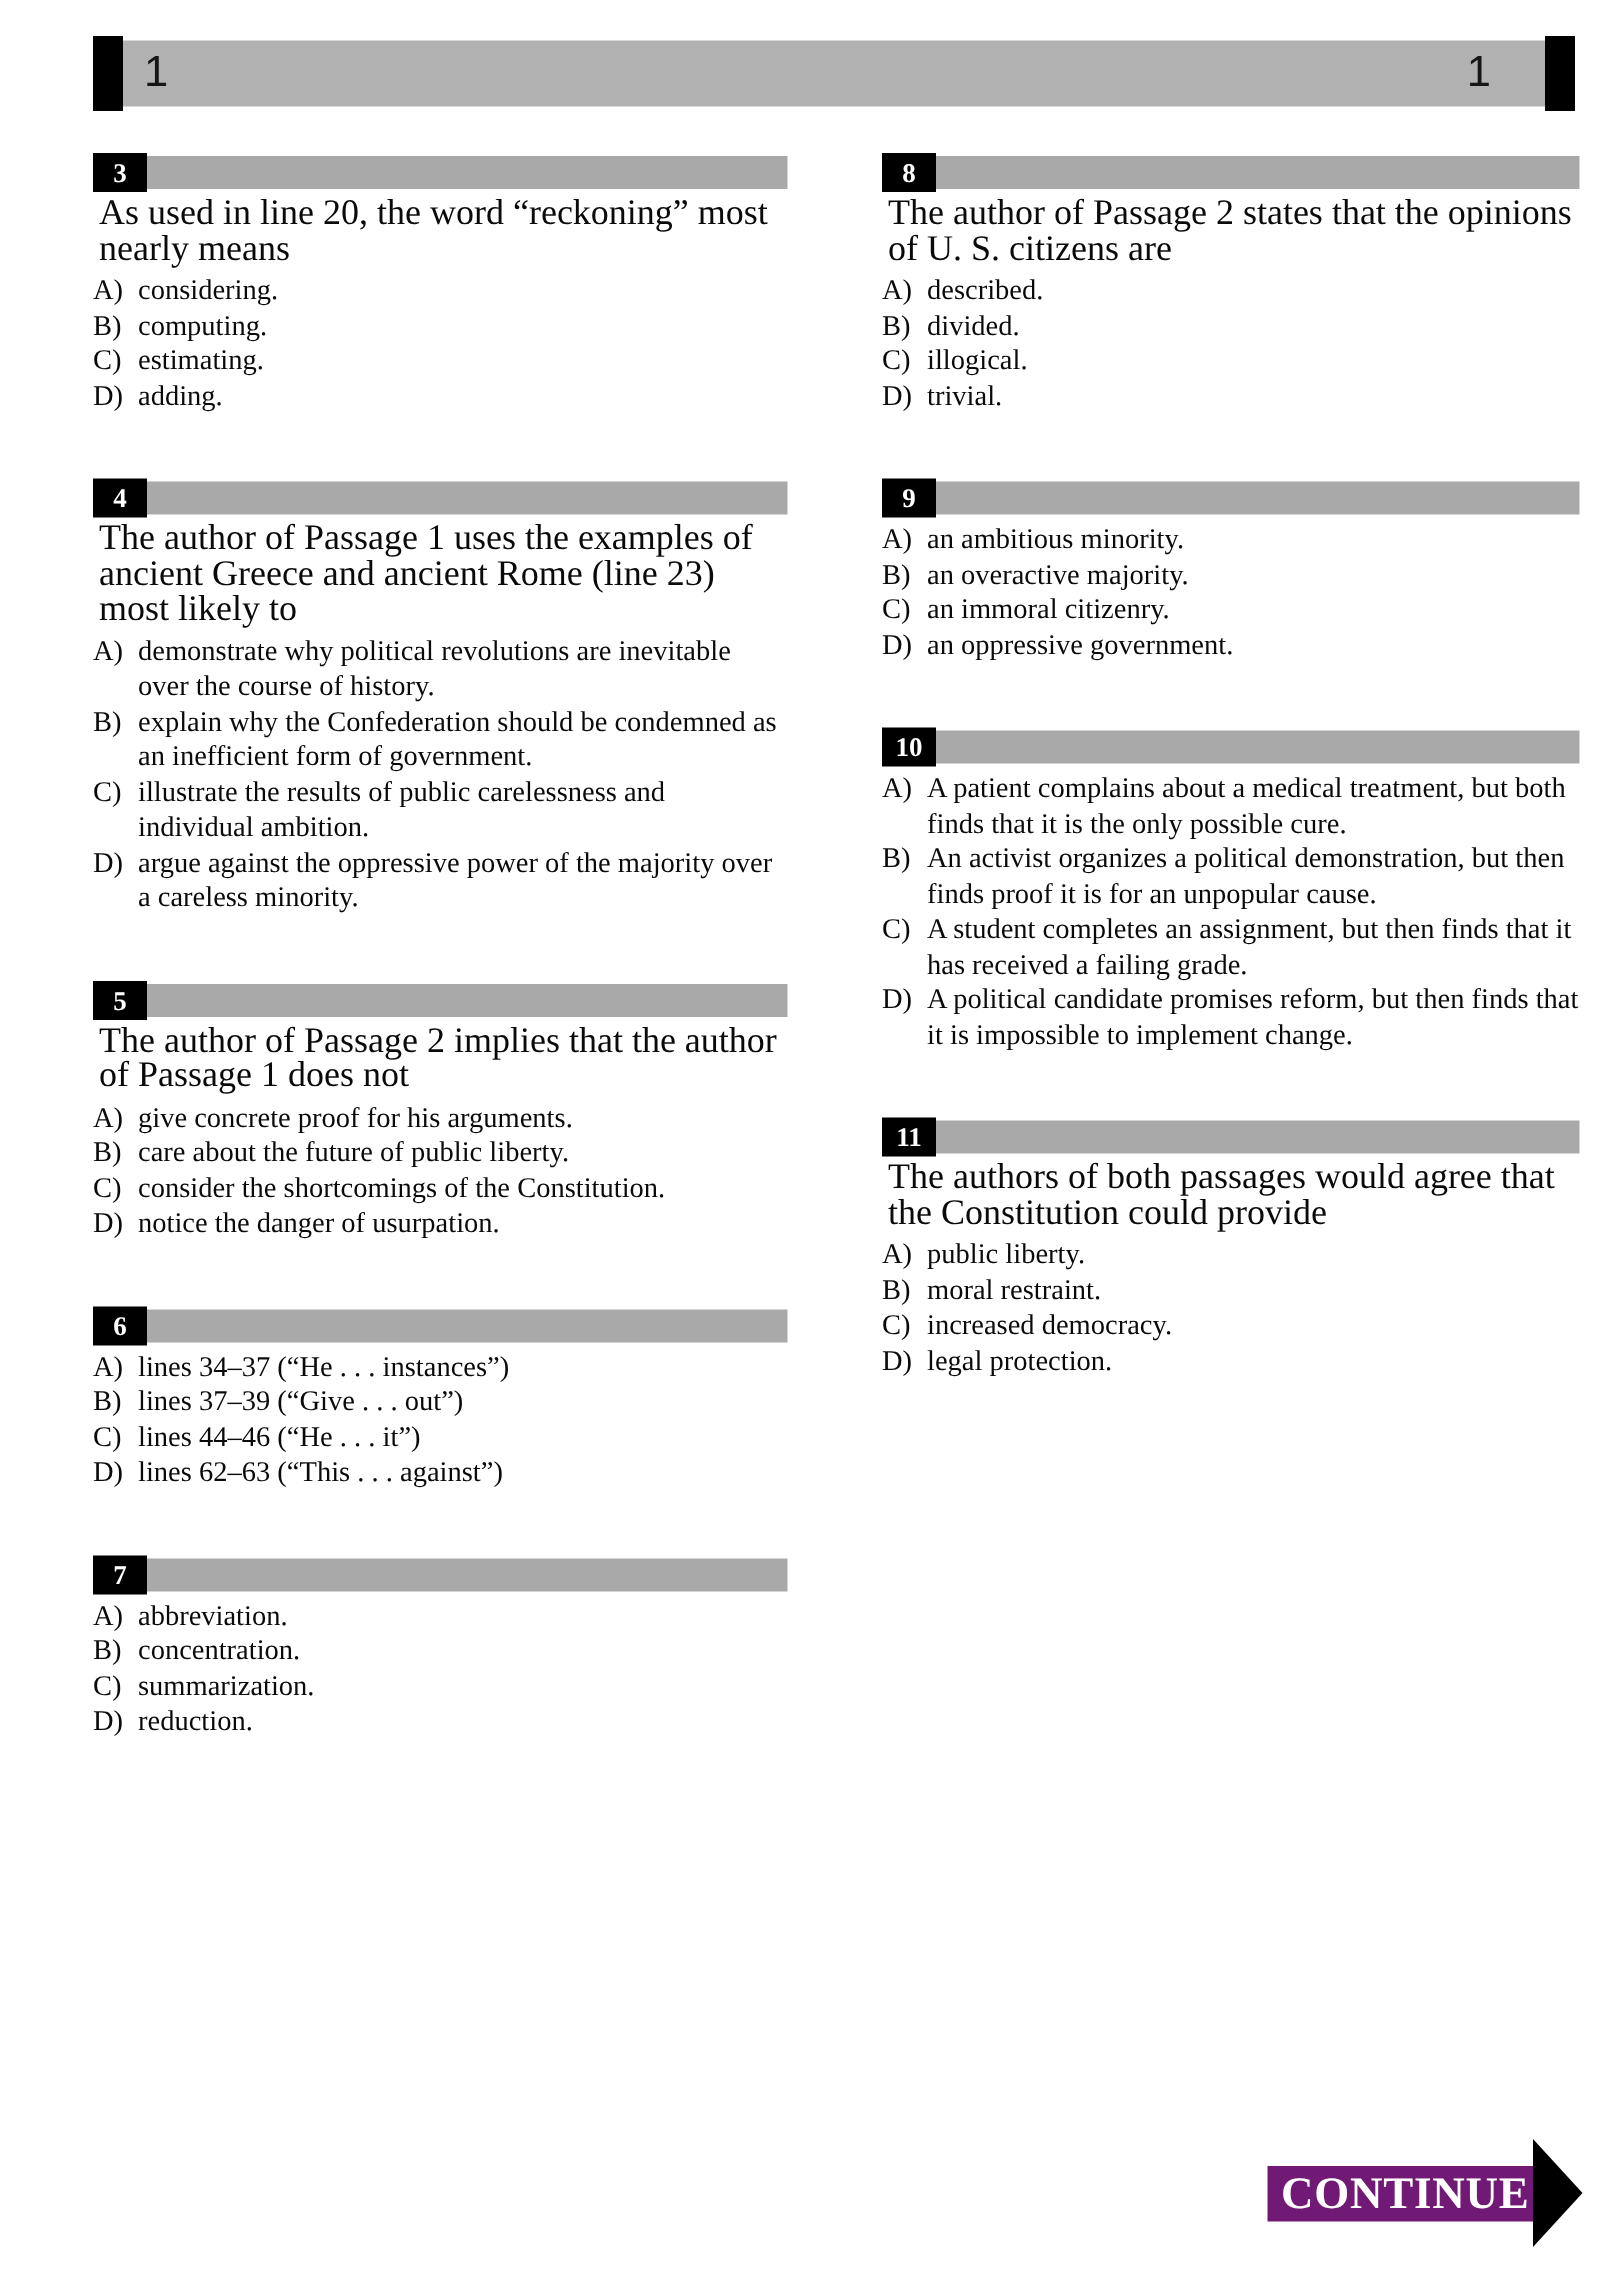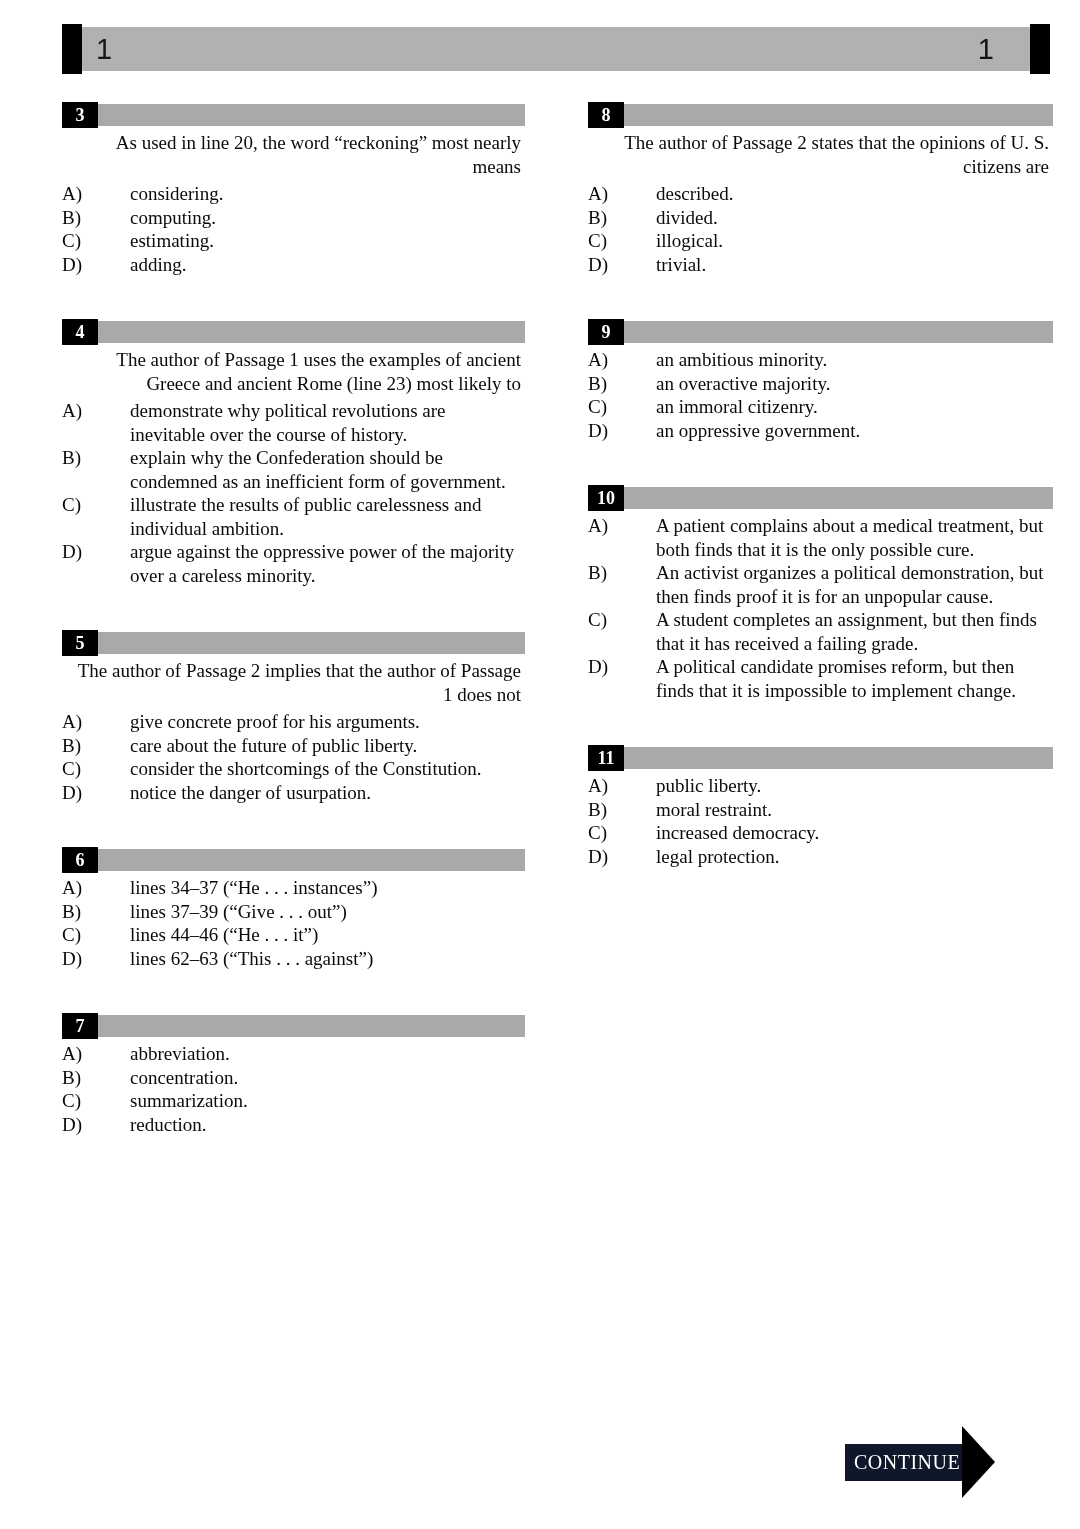--- a/index.html
+++ b/index.html
@@ -23,29 +23,29 @@
   #col-left{left:62px;width:463px;}
   #col-right{left:588px;width:465px;}
   
   .question{margin-bottom:45px;}
   .q-bar{position:relative;height:22px;background:#a9a9a9;margin-bottom:5px;}
   .q-num{
     position:absolute;left:0;top:-2px;height:26px;min-width:18px;padding:0 9px;
     background:#000;color:#fff;font-weight:bold;font-size:18px;line-height:26px;
     text-align:center;font-family:"Liberation Serif",serif;
   }
-  .q-stem{margin:4px;font-size:19px;line-height:23.5px;text-align:right;}
+  .q-stem{margin:4px;font-size:24px;line-height:23.5px;}
   .choices{margin:0;}
   .choice{display:flex;font-size:19px;line-height:23.5px;}
   .choice-letter{flex:0 0 30px;}
-  .choice-text{flex:1;margin-left:38px;}
+  .choice-text{flex:1;}
   
   .continue{position:absolute;left:845px;top:1426px;height:72px;display:flex;align-items:center;}
   .continue-box{
-    background:#0f172a;color:#fff;font-weight:normal;font-size:20px;height:37px;line-height:37px;
+    background:#701a75;color:#fff;font-weight:bold;font-size:30px;height:37px;line-height:37px;
     padding:0 2px 0 9px;letter-spacing:0.5px;font-family:"Liberation Serif",serif;
   }
   .continue-tip{width:0;height:0;border-left:33px solid #000;border-top:36px solid transparent;border-bottom:36px solid transparent;}
 </style>
 </head>
 <body>
 
 <div class="page-header">
   <div class="header-block left"></div>
   <div class="header-num left">1</div>
@@ -272,20 +272,21 @@
     <span class="choice-letter">D)</span>
     <span class="choice-text">A political candidate promises reform, but then finds that it is impossible to implement change.</span>
   </div>
 </div>
   </div>
 
   <div class="question">
     <div class="q-bar">
       <div class="q-num">11</div>
     </div>
+    <p class="q-stem">The authors of both passages would agree that the Constitution could provide</p>
     <div class="choices">
   <div class="choice">
     <span class="choice-letter">A)</span>
     <span class="choice-text">public liberty.</span>
   </div>
 
   <div class="choice">
     <span class="choice-letter">B)</span>
     <span class="choice-text">moral restraint.</span>
   </div>

